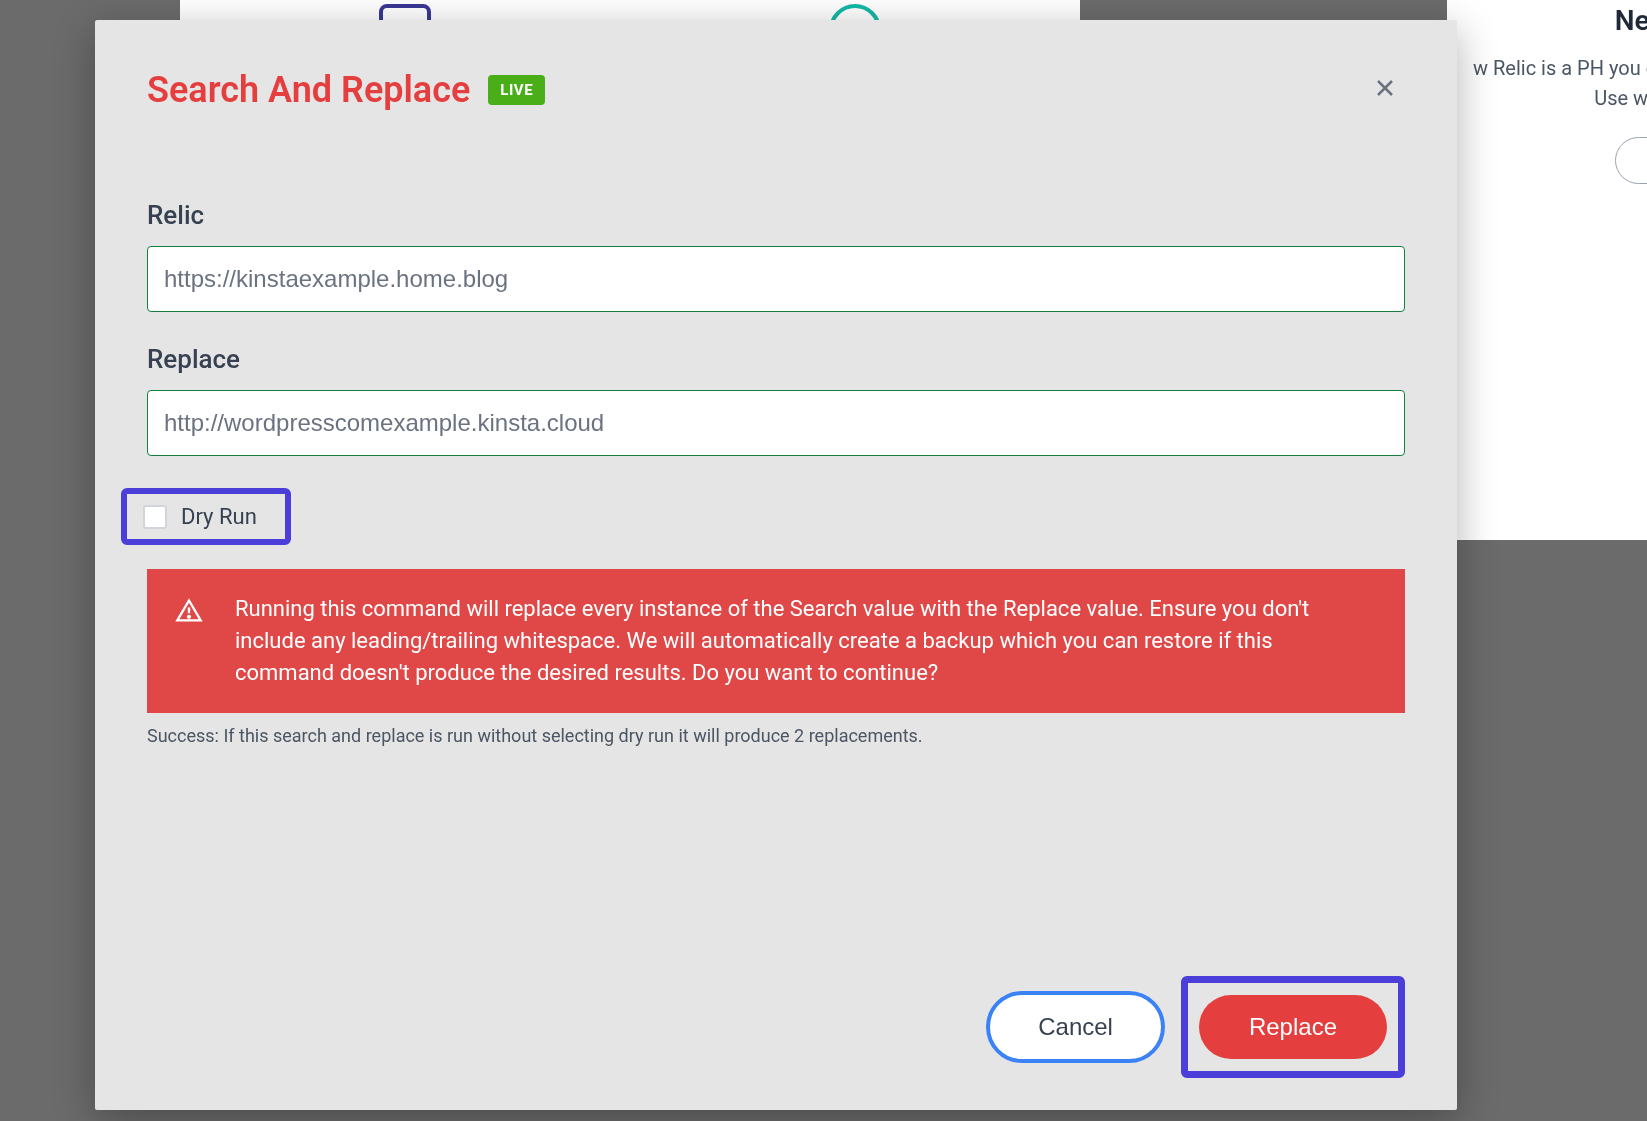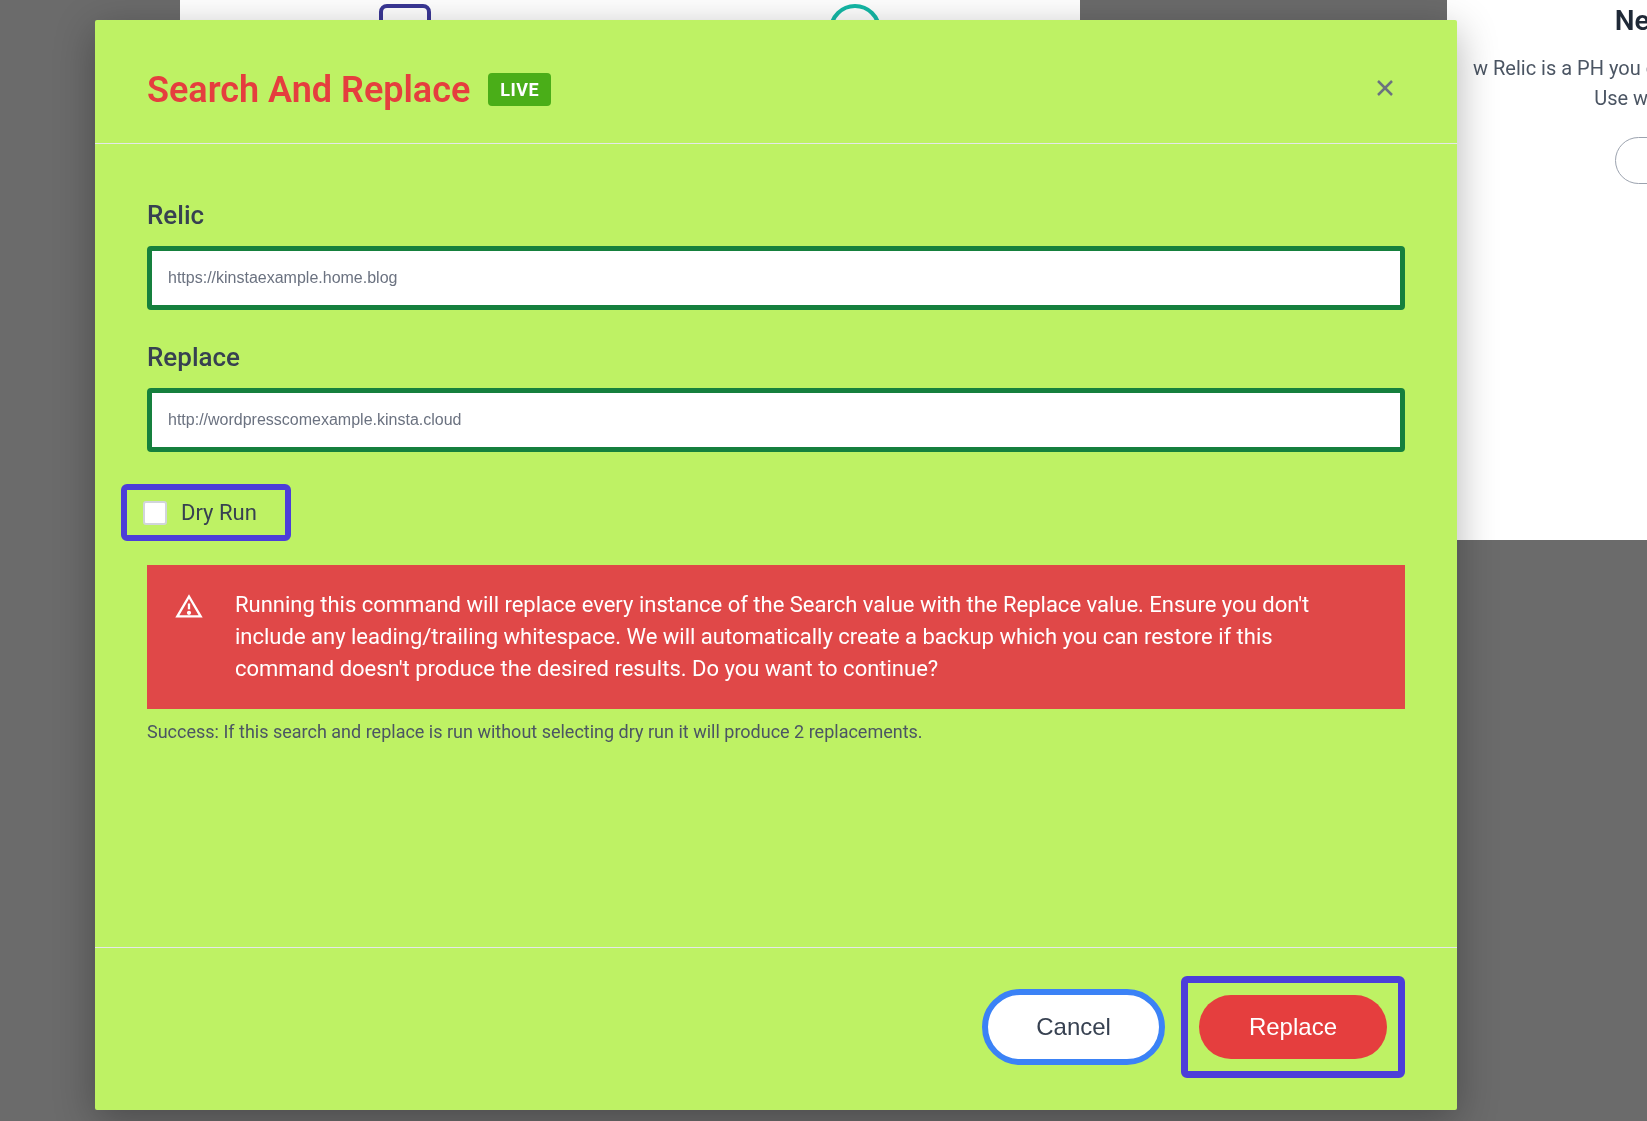--- a/index.html
+++ b/index.html
@@ -78,21 +78,21 @@
       height: 52px;
       border: 4px solid #14b8a6;
       border-radius: 50%;
     }
     .modal {
       position: absolute;
       left: 95px;
       top: 20px;
       width: 1362px;
       height: 1090px;
-      background: #bef264;
+      background: #e5e5e5;
       border-radius: 2px;
       box-shadow: 0 10px 40px rgba(0,0,0,0.3);
       display: flex;
       flex-direction: column;
     }
     .modal-header {
       display: flex;
       align-items: center;
       justify-content: space-between;
       padding: 48px 52px 32px;
@@ -104,21 +104,21 @@
       gap: 18px;
     }
     .modal-title {
       font-size: 36px;
       font-weight: 600;
       color: #e53e3e;
     }
     .live-badge {
       background: #4aae18;
       color: #ffffff;
-      font-size: 18px;
+      font-size: 15px;
       font-weight: 700;
       padding: 6px 12px;
       border-radius: 4px;
       letter-spacing: 0.5px;
     }
     .close-button {
       background: none;
       border: none;
       cursor: pointer;
       padding: 8px;
@@ -139,23 +139,23 @@
     .form-label {
       display: block;
       font-size: 26px;
       font-weight: 500;
       color: #374151;
       margin-bottom: 16px;
     }
     .form-input {
       width: 100%;
       padding: 18px 16px;
-      font-size: 16px;
+      font-size: 24px;
       color: #6b7280;
-      border: 5px solid #15803d;
+      border: 1px solid #15803d;
       border-radius: 4px;
       outline: none;
     }
     .checkbox-wrapper {
       display: inline-flex;
       align-items: flex-end;
       gap: 14px;
       padding: 10px 28px 10px 16px;
       border: 6px solid #4c3ed9;
       border-radius: 6px;
@@ -209,21 +209,21 @@
     .btn {
       padding: 18px 42px;
       font-size: 24px;
       border-radius: 40px;
       cursor: pointer;
       border: none;
     }
     .btn-cancel {
       background: #ffffff;
       color: #374151;
-      border: 6px solid #3b82f6;
+      border: 4px solid #3b82f6;
       padding: 18px 48px;
     }
     .replace-wrapper {
       border: 7px solid #4c3ed9;
       border-radius: 6px;
       padding: 12px 11px;
     }
     .btn-replace {
       background: #e53e3e;
       color: #ffffff;

